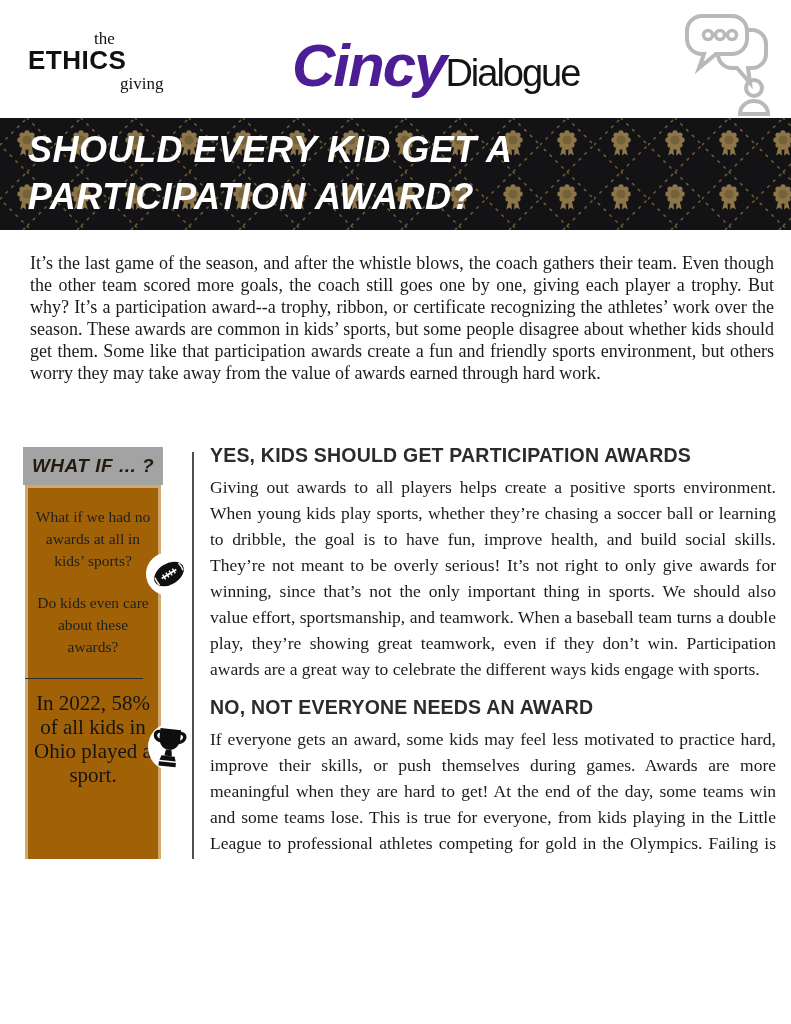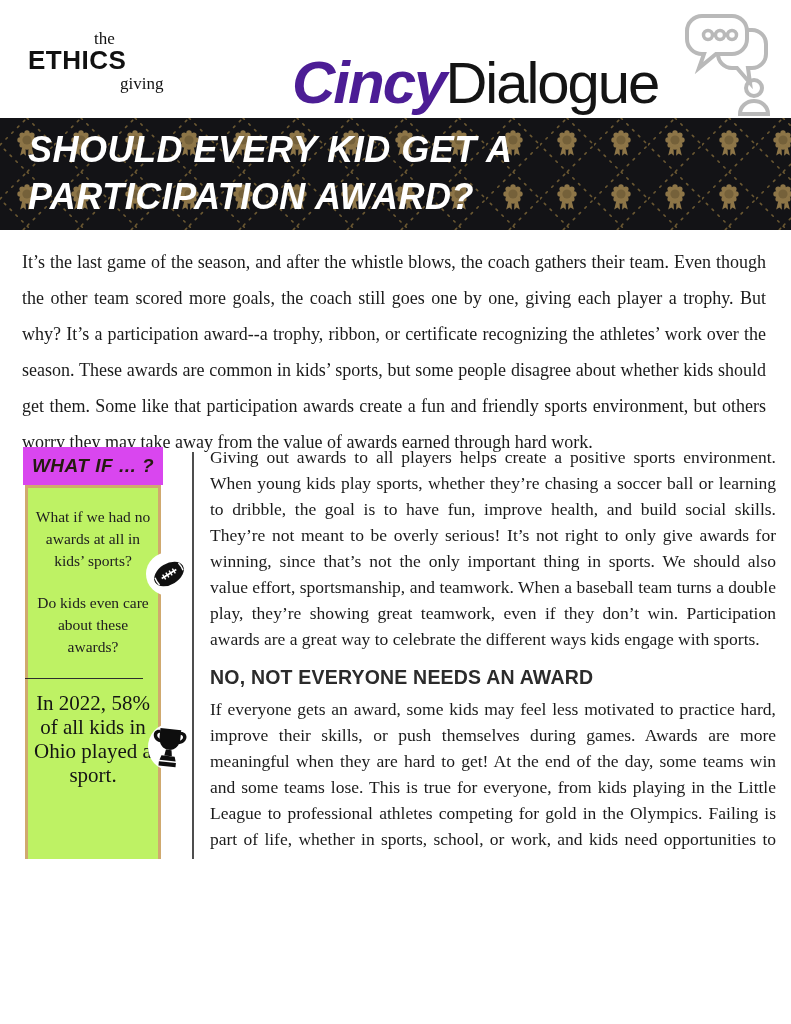--- a/index.html
+++ b/index.html
@@ -10,41 +10,41 @@
   .logo{position:absolute;left:28px;top:30px;color:#111;}
   .logo .l-the{font-size:17px;line-height:1;margin-left:66px;}
   .logo .l-cin,.logo .l-eth{font-family:"Liberation Sans",sans-serif;font-weight:800;
         font-size:26px;line-height:1.02;letter-spacing:.5px;}
   .logo .l-ctr{font-size:17px;line-height:1.15;margin-left:92px;}
 
   .masthead-title{position:absolute;left:292px;top:32px;display:flex;align-items:baseline;white-space:nowrap;}
   .t-red{color:#4c1d95;font-family:"Liberation Sans",sans-serif;font-style:italic;
          font-weight:800;font-size:60px;line-height:1;letter-spacing:-2px;}
   .t-black{color:#141414;font-family:"Liberation Sans",sans-serif;font-weight:400;
-         font-size:58px;line-height:1;letter-spacing:-2px;margin-top:22px;}
+         font-size:38px;line-height:1;letter-spacing:-2px;margin-top:22px;}
 
   .bubbles{position:absolute;right:14px;top:8px;}
 
   
   .banner{position:absolute;left:0;top:118px;width:791px;height:112px;background:#131316;padding-left:44px;}
   .banner svg.pat{position:absolute;left:0;top:0;}
   .banner h1{position:absolute;left:28px;top:9px;margin:0;color:#ffffff;
       font-family:"Liberation Sans",sans-serif;font-style:italic;font-weight:800;
       font-size:36px;line-height:1.3;letter-spacing:.5px;}
 
   
-  .intro{position:absolute;left:22px;top:244px;width:744px;margin:0;
-      font-size:18px;line-height:36px;text-align:justify;}
-
-  
-  .whatif-bar{position:absolute;left:23px;top:447px;width:140px;height:38px;background:#d946ef;
+  .intro{position:absolute;left:22px;top:244px;width:744px;margin:8px;
+      font-size:18px;line-height:22px;text-align:justify;}
+
+  
+  .whatif-bar{position:absolute;left:23px;top:447px;width:140px;height:38px;background:#a3a3a3;
       color:#241b0f;font-family:"Liberation Sans",sans-serif;font-weight:800;font-style:italic;
       font-size:19px;display:flex;align-items:center;justify-content:center;letter-spacing:.5px;}
   .whatif-box{position:absolute;left:25px;top:485px;width:136px;height:435px;box-sizing:border-box;
-      border:3px solid #d0a96f;background:#bef264;padding:12px 6px 0;text-align:center;}
+      border:3px solid #d0a96f;background:#a16207;padding:12px 6px 0;text-align:center;}
   .whatif-box p.q{margin:6px 0 20px;font-size:15.5px;line-height:22px;color:#202020;}
   .whatif-box hr{border:none;border-top:1.5px solid #2e2e2e;margin:16px 0 12px -9px;width:118px;}
   .stat{margin:0;font-size:21px;line-height:24px;color:#141414;}
   .stat b{font-weight:400;}
 
   .side-icon{position:absolute;background:#fff;border-radius:50%;line-height:0;padding:2px;}
   .i-football{left:146px;top:552px;}
   .i-trophy{left:148px;top:724px;}
   .i-soccer{left:142px;top:886px;}
 
@@ -183,18 +183,19 @@
 
   <div class="dots">
     <span class="dot"></span>
     <span class="dot"></span>
     <span class="dot"></span>
   </div>
   <div class="byline">By: Kyle Young</div>
 
   <div class="vdivider"></div>
   <div class="main">
+    <h2>YES, KIDS SHOULD GET PARTICIPATION AWARDS</h2>
     <p>Giving out awards to all players helps create a positive sports environment. When young kids play sports, whether they’re chasing a soccer ball or learning to dribble, the goal is to have fun, improve health, and build social skills. They’re not meant to be overly serious! It’s not right to only give awards for winning, since that’s not the only important thing in sports. We should also value effort, sportsmanship, and teamwork. When a baseball team turns a double play, they’re showing great teamwork, even if they don’t win. Participation awards are a great way to celebrate the different ways kids engage with sports.</p>
     <h2 class="second">NO, NOT EVERYONE NEEDS AN AWARD</h2>
     <p>If everyone gets an award, some kids may feel less motivated to practice hard, improve their skills, or push themselves during games. Awards are more meaningful when they are hard to get! At the end of the day, some teams win and some teams lose. This is true for everyone, from kids playing in the Little League to professional athletes competing for gold in the Olympics. Failing is part of life, whether in sports, school, or work, and kids need opportunities to learn how to handle that disappointment. Otherwise, some kids may begin to expect awards and praise without needing to put in effort.</p>
   </div>
 
 </div>
 
 </body></html>

